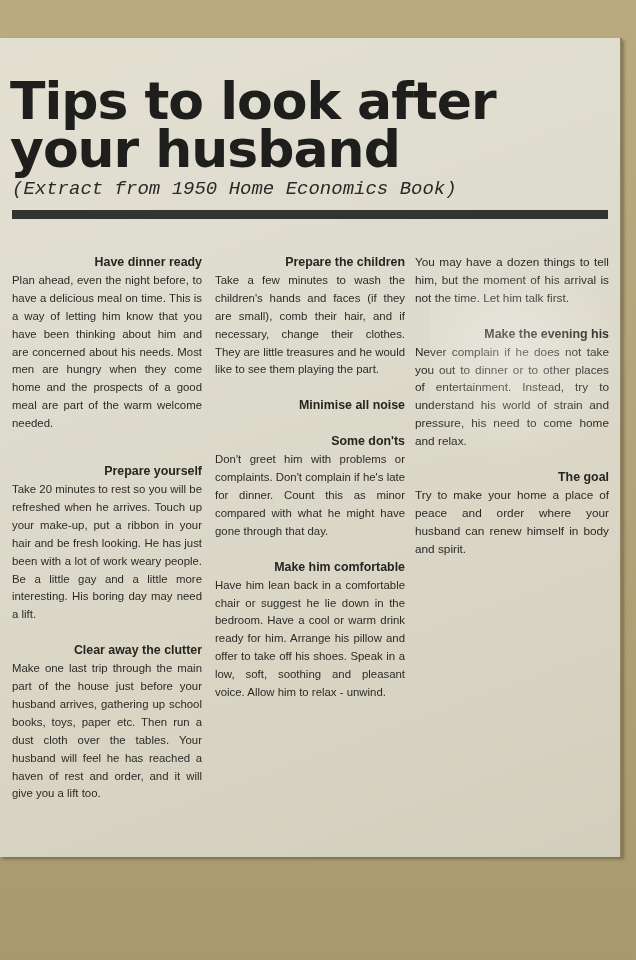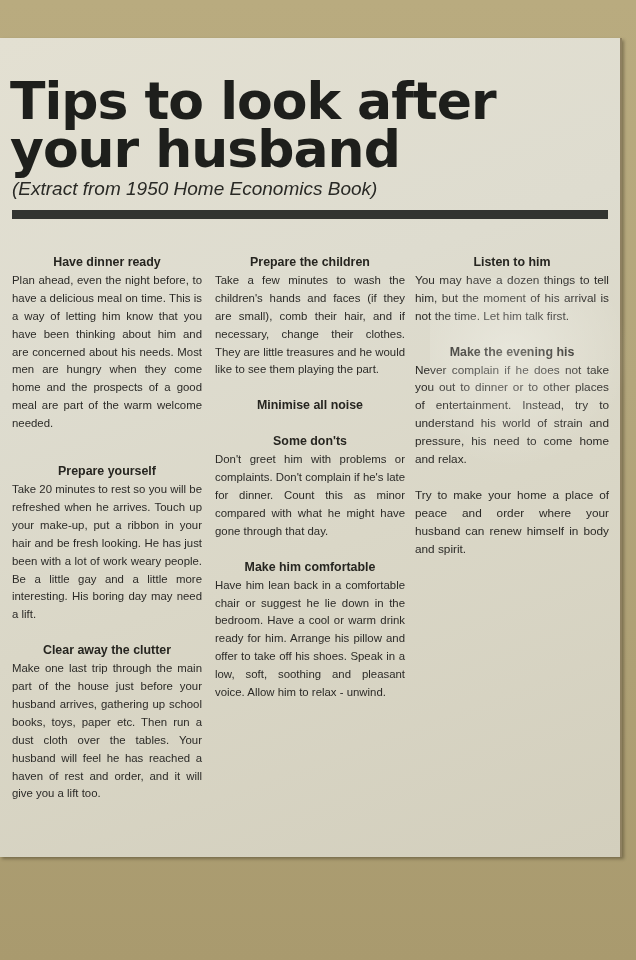--- a/index.html
+++ b/index.html
@@ -35,21 +35,21 @@
       letter-spacing: -1px;
       color: #1e1f1c;
       transform: scaleX(1.02);
       transform-origin: left top;
     }
     .title span { display: block; }
     .subtitle {
       position: absolute;
       left: 12px;
       top: 140px;
-      font-family: Liberation Sans, sans-serif;
+      font-family: Liberation Mono, monospace;
       font-style: italic;
       font-size: 19px;
       color: #2a2a26;
     }
     .rule {
       position: absolute;
       left: 12px;
       top: 172px;
       width: 596px;
       height: 9px;
@@ -73,21 +73,21 @@
     .col2 .section.s2 { }
     .col2 .section.s3 { margin-top: 16px; }
     .col2 .section.s4 { margin-top: 16px; }
     .col3 .section.s2 { margin-top: 0px; }
     .col3 .section.s3 { margin-top: 12px; }
     .heading {
       font-weight: bold;
       font-size: 12.4px;
       color: #262520;
       display: block;
-      text-align: center;
+      text-align: right;
     }
     .body-text { display: block; }
     .glare {
       position: absolute;
       left: 430px;
       top: 240px;
       width: 200px;
       height: 190px;
       background: radial-gradient(ellipse at 40% 40%, rgba(255,255,250,0.35), rgba(255,255,250,0) 70%);
       pointer-events: none;
@@ -132,26 +132,26 @@
       <span class="body-text">Don't greet him with problems or complaints. Don't complain if he's late for dinner. Count this as minor compared with what he might have gone through that day.</span>
     </div>
     <div class="section s4">
       <span class="heading">Make him comfortable</span>
       <span class="body-text">Have him lean back in a comfortable chair or suggest he lie down in the bedroom. Have a cool or warm drink ready for him. Arrange his pillow and offer to take off his shoes. Speak in a low, soft, soothing and pleasant voice. Allow him to relax - unwind.</span>
     </div>
   </div>
 
   <div class="col col3">
     <div class="section s1">
-      <span class="heading">Listen to him</span>
       <span class="body-text">You may have a dozen things to tell him, but the moment of his arrival is not the time. Let him talk first.</span>
     </div>
     <div class="section s2">
       <span class="heading">Make the evening his</span>
       <span class="body-text">Never complain if he does not take you out to dinner or to other places of entertainment. Instead, try to understand his world of strain and pressure, his need to come home and relax.</span>
     </div>
     <div class="section s3">
+      <span class="heading">The goal</span>
       <span class="body-text">Try to make your home a place of peace and order where your husband can renew himself in body and spirit.</span>
     </div>
   </div>
 
   <div class="glare"></div>
 </div>
 
 </body></html>

